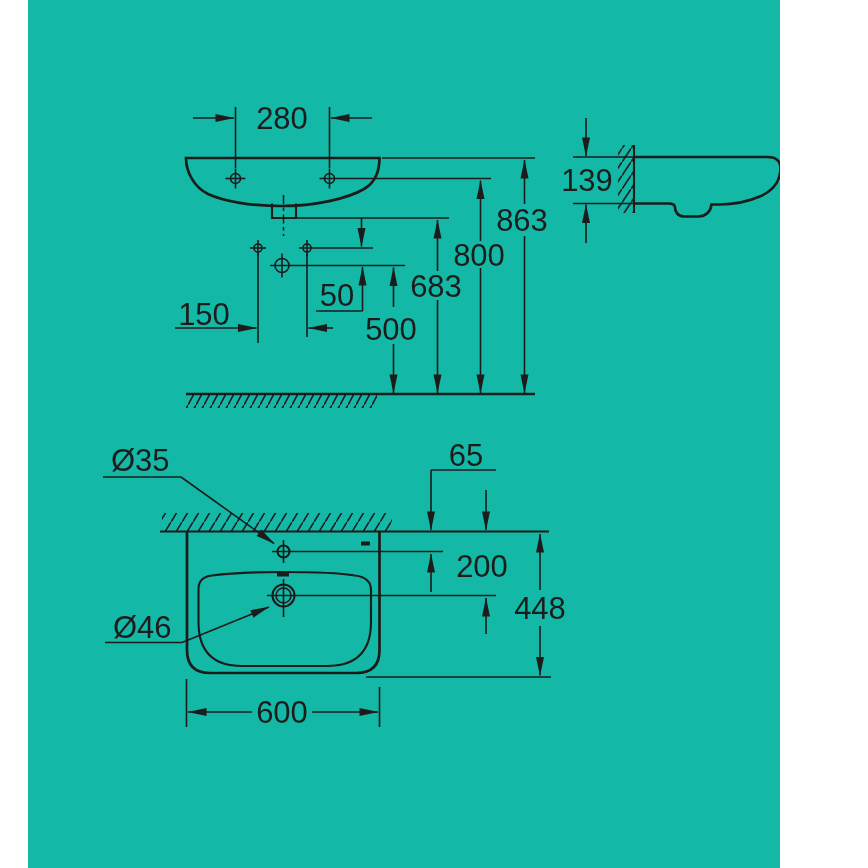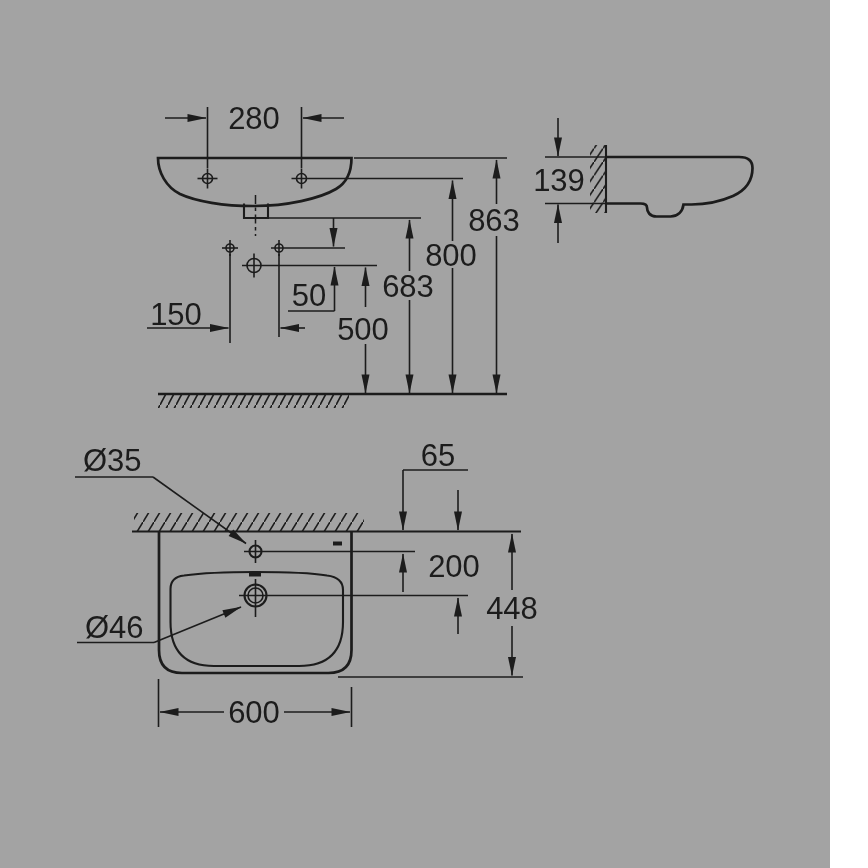--- a/index.html
+++ b/index.html
@@ -1,16 +1,16 @@
 <!DOCTYPE html>
 <html><head>
 <meta charset="utf-8">
 <style>
   html,body{margin:0;padding:0;background:#ffffff;}
-  .stage{width:830px;height:868px;background:#a3a3a3;position:relative;overflow:hidden;}
+  .stage{width:752px;height:868px;background:#14b8a6;position:relative;overflow:hidden;margin-left:28px;}
   svg{display:block;}
   .ln{stroke:#1c1c1c;fill:none;stroke-width:1.6;}
   .md{stroke:#1c1c1c;fill:none;stroke-width:2.1;}
   .tk{stroke:#1c1c1c;fill:none;stroke-width:2.7;}
   .flr{stroke:#1c1c1c;fill:none;stroke-width:2.3;}
   .dash{stroke:#1c1c1c;fill:none;stroke-width:1.5;stroke-dasharray:9 3.5 3.5 3.5;}
   .dim{font-family:"Liberation Sans","DejaVu Sans",sans-serif;font-size:31px;fill:#1c1c1c;text-anchor:middle;}
   .dimL{font-family:"Liberation Sans","DejaVu Sans",sans-serif;font-size:31px;fill:#1c1c1c;text-anchor:start;}
 </style>
 </head>

